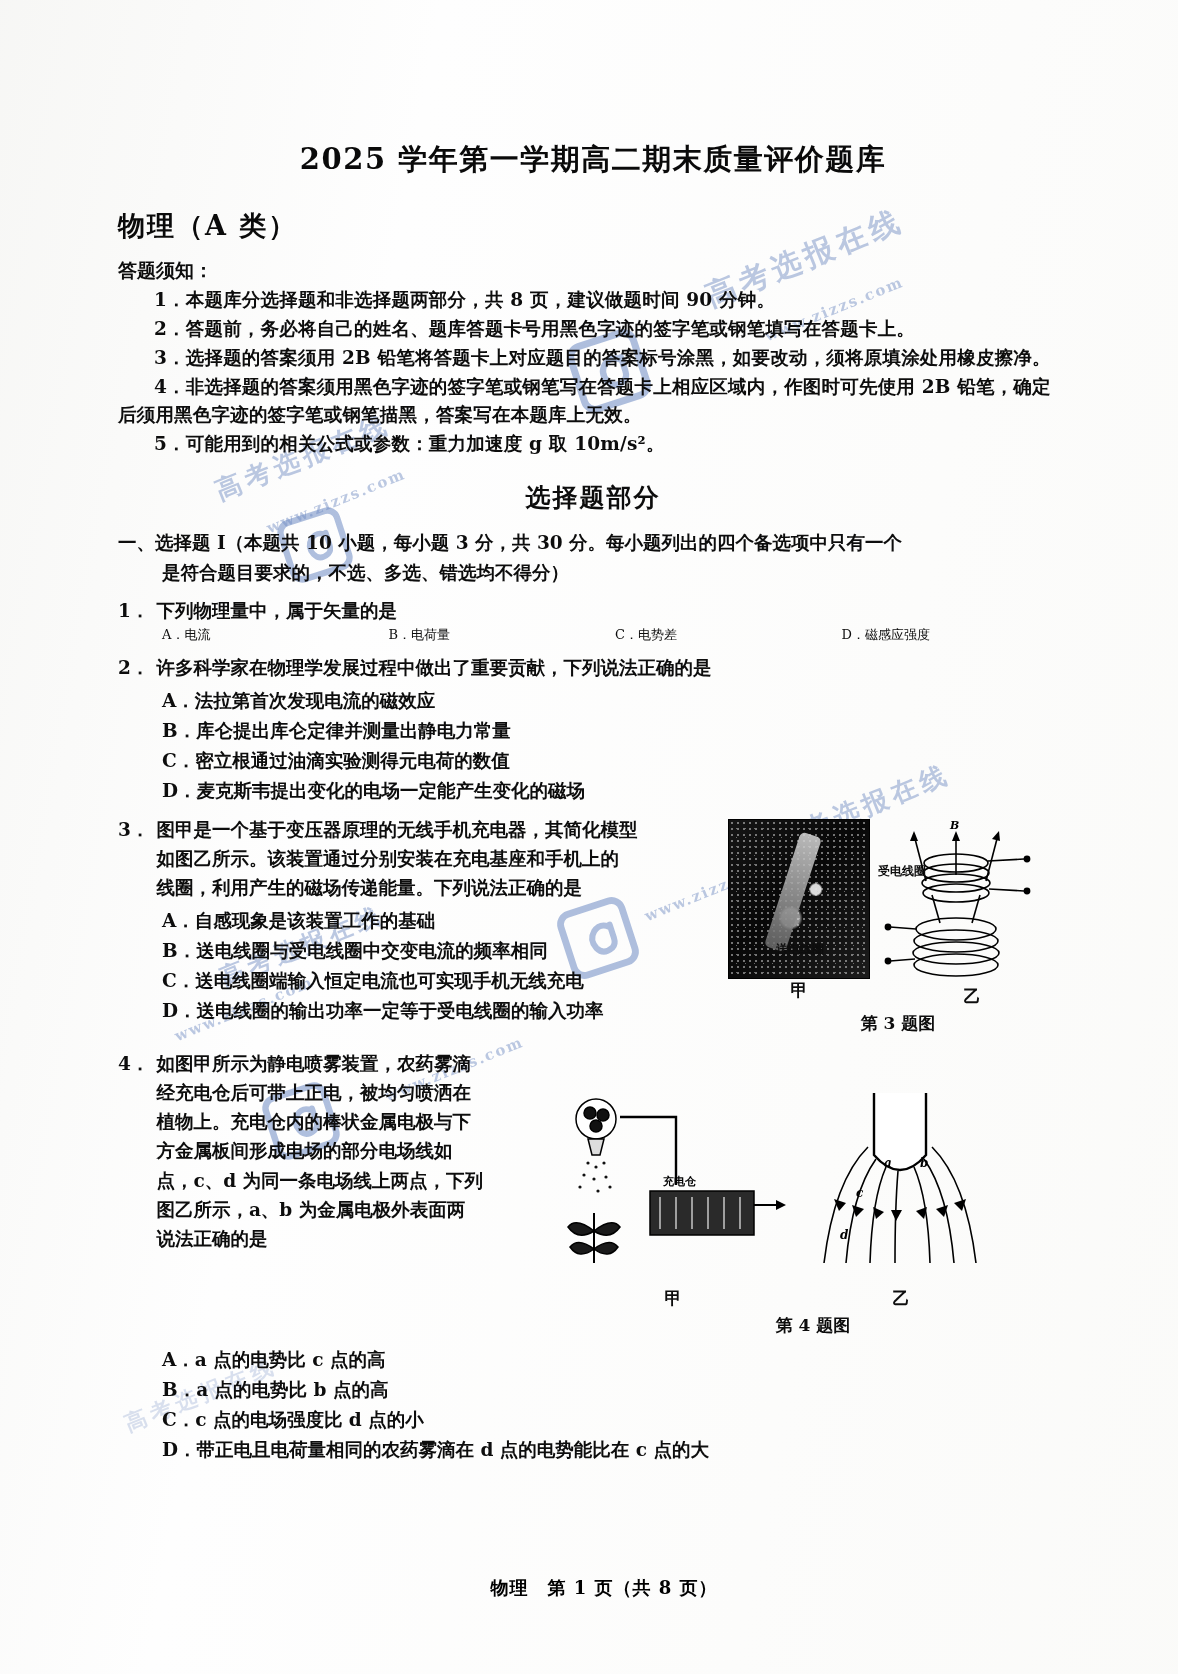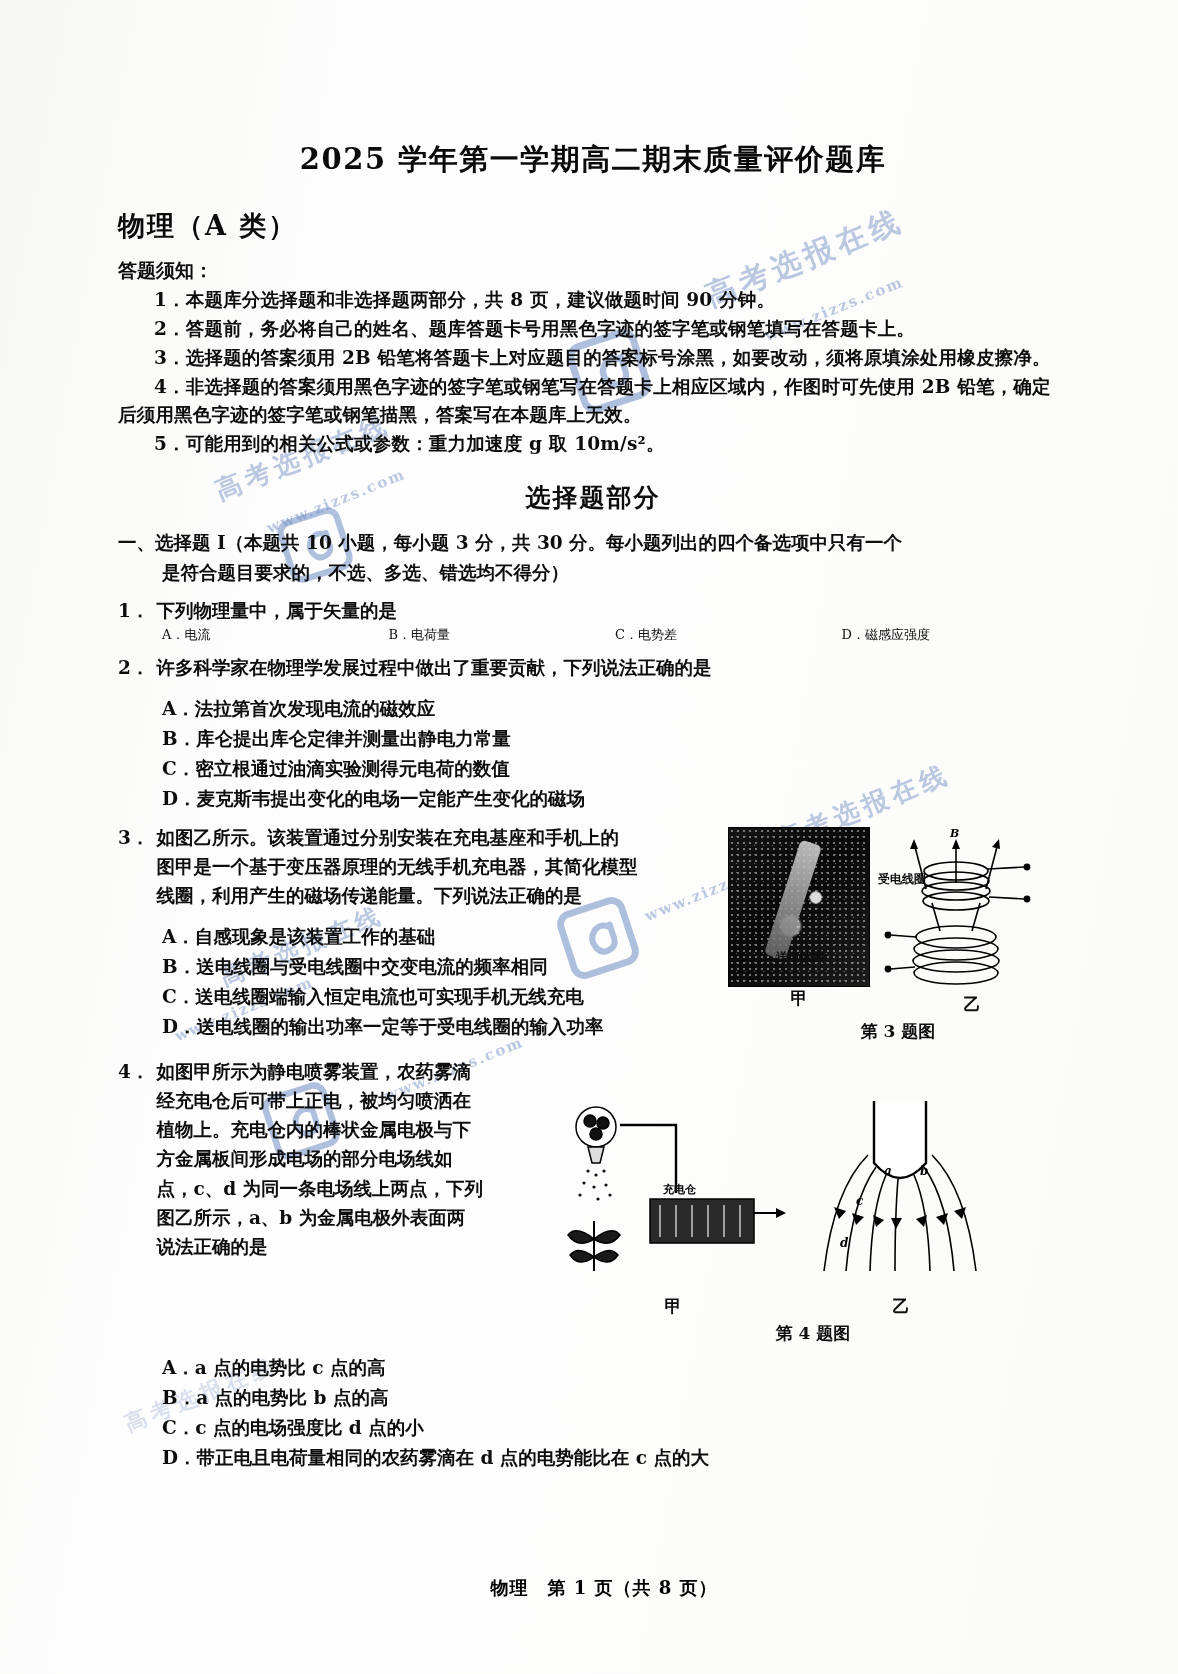--- a/index.html
+++ b/index.html
@@ -97,21 +97,21 @@
     font-size: 18.5px;
     font-weight: bold;
     line-height: 1.58;
     font-family: "DejaVu Serif", "Liberation Serif", serif;
     display: flex;
     gap: 7px;
   }
   .q-num { flex: 0 0 auto; }
   .q-text { flex: 1 1 auto; }
 
-  .opts { margin-top: 12px; }
+  .opts { margin-top: 4px; }
   .opt {
     font-size: 18.5px;
     font-weight: bold;
     line-height: 1.62;
     font-family: "DejaVu Serif", "Liberation Serif", serif;
     padding-left: 44px;
   }
   .opt-inline {
     display: flex;
     padding-left: 44px;
@@ -285,22 +285,22 @@
         <div class="opt">C．密立根通过油滴实验测得元电荷的数值</div>
         <div class="opt">D．麦克斯韦提出变化的电场一定能产生变化的磁场</div>
       </div>
     </div>
 
     <div class="question q-with-fig">
       <div class="q-left">
         <div class="q-stem">
           <span class="q-num">3．</span>
           <span class="q-text">
+            <span>图甲是一个基于变压器原理的无线手机充电器，其简化模型</span>
             <span style="display:block">如图乙所示。该装置通过分别安装在充电基座和手机上的</span>
-            <span>图甲是一个基于变压器原理的无线手机充电器，其简化模型</span>
             <span style="display:block">线圈，利用产生的磁场传递能量。下列说法正确的是</span>
           </span>
         </div>
         <div class="opts">
           <div class="opt">A．自感现象是该装置工作的基础</div>
           <div class="opt">B．送电线圈与受电线圈中交变电流的频率相同</div>
           <div class="opt">C．送电线圈端输入恒定电流也可实现手机无线充电</div>
           <div class="opt">D．送电线圈的输出功率一定等于受电线圈的输入功率</div>
         </div>
       </div>

